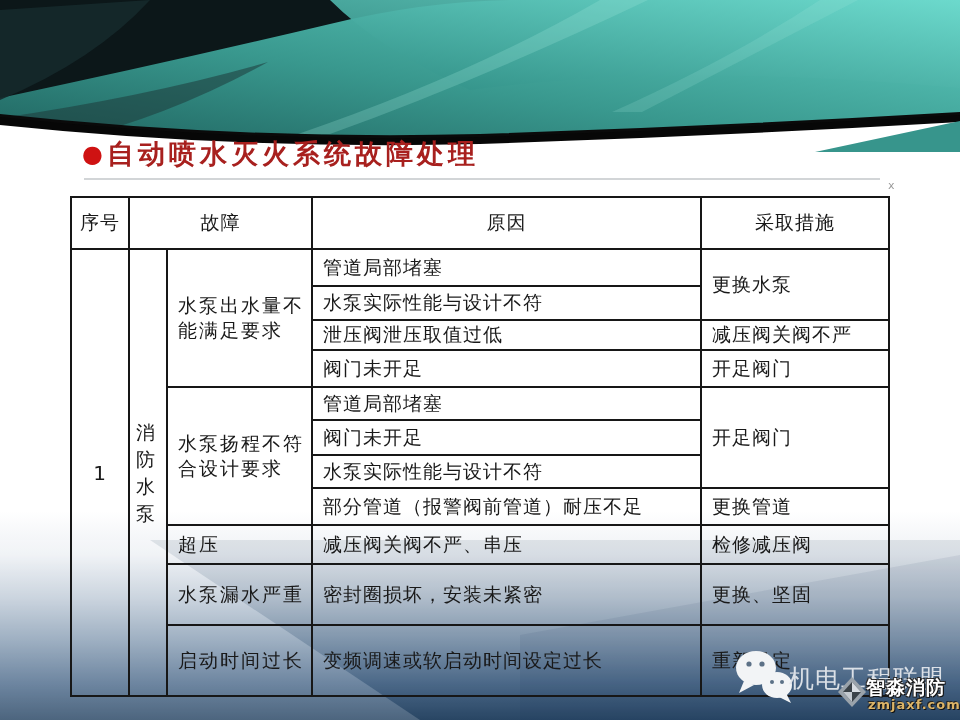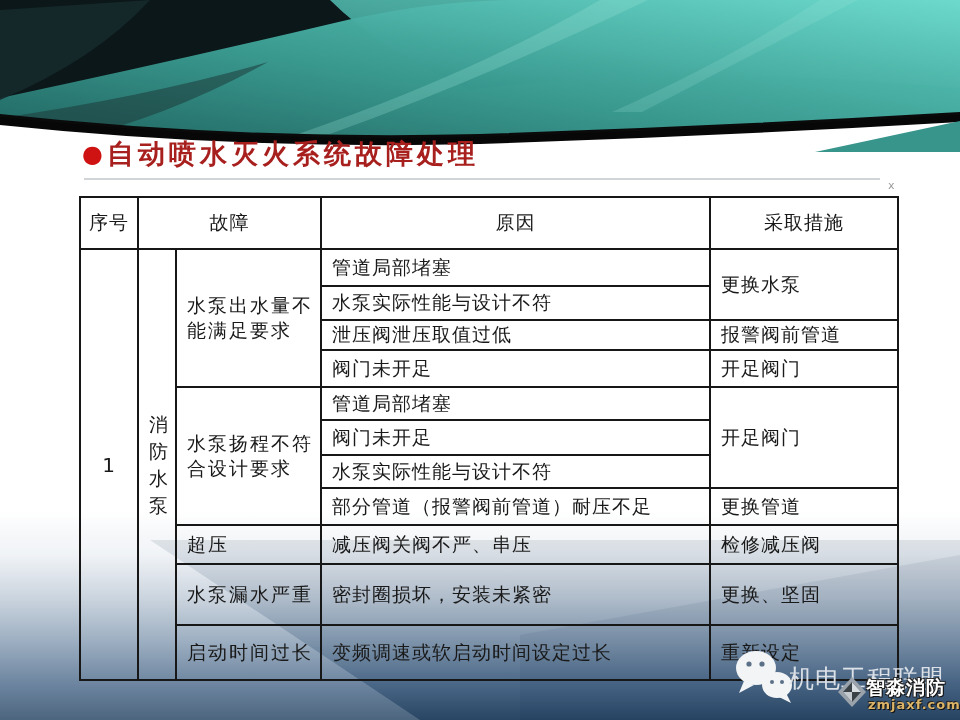--- a/index.html
+++ b/index.html
@@ -18,36 +18,36 @@
   .title-text{
     color:#a8201e;font-size:27px;font-weight:600;letter-spacing:4px;white-space:nowrap;
   }
   .title-underline{
     position:absolute;left:84px;top:178px;width:796px;height:2px;
     background:#c3c7ca;opacity:.75;z-index:1;
   }
   .corner-x{position:absolute;left:888px;top:179px;font-size:11px;color:#9a9a9a;z-index:2;}
 
   table.fault-table{
-    position:absolute;left:79px;top:196px;z-index:2;
+    position:absolute;left:70px;top:196px;z-index:2;
     width:818px;border-collapse:collapse;table-layout:fixed;
     font-family:"DejaVu Serif",serif;color:#191919;background:transparent;
   }
   .fault-table th,.fault-table td{
     border:2px solid #171717;font-weight:normal;
     font-size:19px;letter-spacing:1px;overflow:hidden;
   }
   .fault-table th{text-align:center;vertical-align:middle;}
   tr.rh{height:52px;}
   tr.r1{height:37px;} tr.r2{height:34px;} tr.r3{height:27px;} tr.r4{height:37px;}
   tr.r5{height:33px;} tr.r6{height:35px;} tr.r7{height:33px;} tr.r8{height:37px;}
-  tr.r9{height:39px;} tr.r10{height:61px;} tr.r11{height:55px;}
+  tr.r9{height:39px;} tr.r10{height:61px;} tr.r11{height:71px;}
   td.serial-cell{text-align:center;vertical-align:middle;font-size:20px;font-family:"DejaVu Sans",sans-serif;}
   td.system-cell{
-    text-align:right;vertical-align:middle;word-break:break-all;
+    text-align:left;vertical-align:middle;word-break:break-all;
     padding:0 6px;line-height:27px;
   }
   td.fault-cell{vertical-align:middle;padding-left:10px;padding-right:7px;line-height:25px;letter-spacing:2px;}
   td.cause-cell{vertical-align:middle;padding-left:10px;margin-top:19px;}
   td.measure-cell{vertical-align:middle;padding-left:10px;}
 
   .watermark{position:absolute;z-index:4;}
   .wechat-icon{position:absolute;left:734px;top:648px;width:60px;height:56px;}
   .wm-label{
     position:absolute;left:789px;top:656px;font-size:25px;letter-spacing:1px;
@@ -130,21 +130,21 @@
       <td class="system-cell" rowspan="11">消防水泵</td>
       <td class="fault-cell" rowspan="4">水泵出水量不能满足要求</td>
       <td class="cause-cell">管道局部堵塞</td>
       <td class="measure-cell" rowspan="2">更换水泵</td>
     </tr>
     <tr class="r2">
       <td class="cause-cell">水泵实际性能与设计不符</td>
     </tr>
     <tr class="r3">
       <td class="cause-cell">泄压阀泄压取值过低</td>
-      <td class="measure-cell">报警阀前管道</td>
+      <td class="measure-cell">减压阀关阀不严</td>
     </tr>
     <tr class="r4">
       <td class="cause-cell">阀门未开足</td>
       <td class="measure-cell">开足阀门</td>
     </tr>
     <tr class="r5">
       <td class="fault-cell" rowspan="4">水泵扬程不符合设计要求</td>
       <td class="cause-cell">管道局部堵塞</td>
       <td class="measure-cell" rowspan="3">开足阀门</td>
     </tr>

